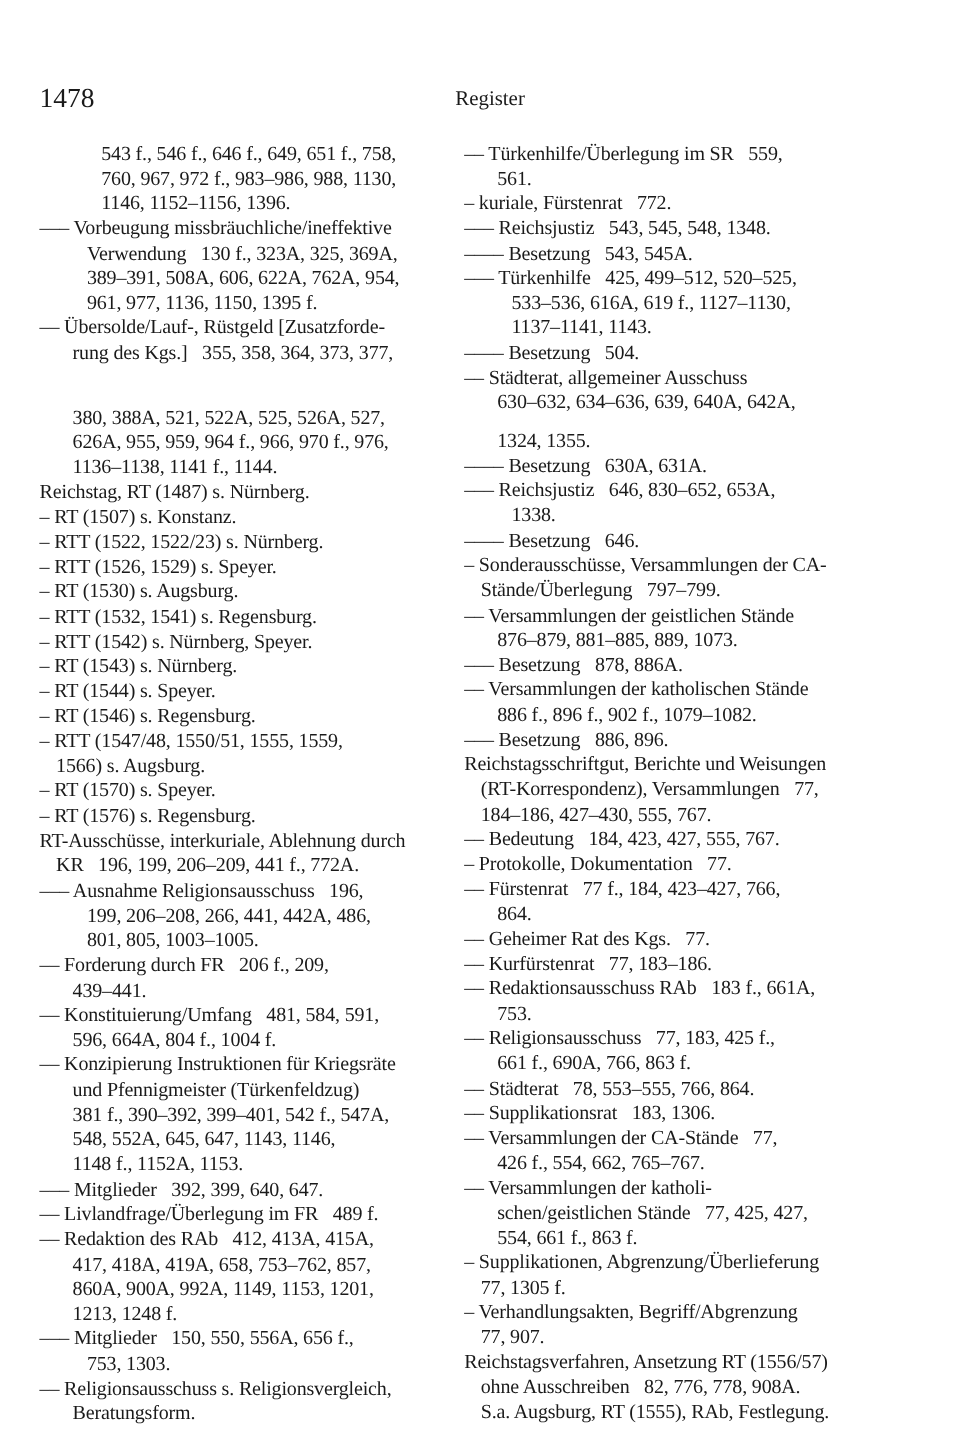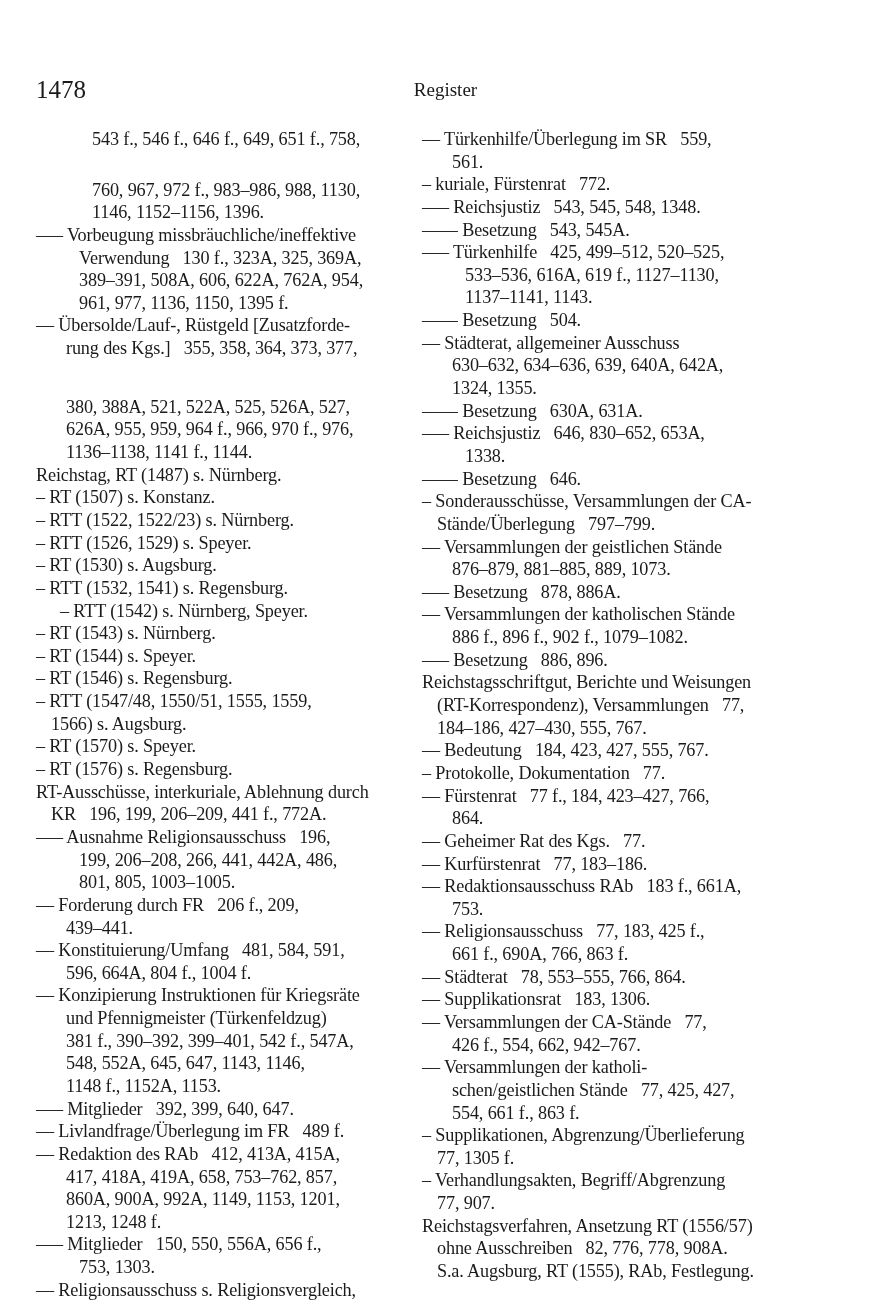--- a/index.html
+++ b/index.html
@@ -13,38 +13,38 @@
   .ln { position:relative; height:22.65px; line-height:22.65px; font-size:18.2px; white-space:pre; letter-spacing:-0.15px; }
 </style>
 </head>
 <body>
 
 <div class="page-number">1478</div>
 <div class="running-head">Register</div>
 
 <div class="col left" id="colL">
     <div class="ln" style="padding-left: 56px;">543 f., 546 f., 646 f., 649, 651 f., 758,</div>
-    <div class="ln" style="padding-left: 56px; margin-top: 28px;">760, 967, 972 f., 983–986, 988, 1130,</div>
+    <div class="ln" style="padding-left: 56px;">760, 967, 972 f., 983–986, 988, 1130,</div>
     <div class="ln" style="padding-left: 56px;">1146, 1152–1156, 1396.</div>
     <div class="ln" style="padding-left: 0px;">––– Vorbeugung missbräuchliche/ineffektive</div>
     <div class="ln" style="padding-left: 43px;">Verwendung   130 f., 323A, 325, 369A,</div>
     <div class="ln" style="padding-left: 43px;">389–391, 508A, 606, 622A, 762A, 954,</div>
     <div class="ln" style="padding-left: 43px;">961, 977, 1136, 1150, 1395 f.</div>
     <div class="ln" style="padding-left: 0px;">–– Übersolde/Lauf-, Rüstgeld [Zusatzforde-</div>
     <div class="ln" style="padding-left: 30px;">rung des Kgs.]   355, 358, 364, 373, 377,</div>
     <div class="ln" style="padding-left: 30px; margin-top: 36px;">380, 388A, 521, 522A, 525, 526A, 527,</div>
     <div class="ln" style="padding-left: 30px;">626A, 955, 959, 964 f., 966, 970 f., 976,</div>
     <div class="ln" style="padding-left: 30px;">1136–1138, 1141 f., 1144.</div>
     <div class="ln" style="padding-left: 0px;">Reichstag, RT (1487) s. Nürnberg.</div>
     <div class="ln" style="padding-left: 0px;">– RT (1507) s. Konstanz.</div>
     <div class="ln" style="padding-left: 0px;">– RTT (1522, 1522/23) s. Nürnberg.</div>
     <div class="ln" style="padding-left: 0px;">– RTT (1526, 1529) s. Speyer.</div>
     <div class="ln" style="padding-left: 0px;">– RT (1530) s. Augsburg.</div>
     <div class="ln" style="padding-left: 0px;">– RTT (1532, 1541) s. Regensburg.</div>
-    <div class="ln" style="padding-left: 0px; margin-left: 24px;">– RTT (1542) s. Nürnberg, Speyer.</div>
+    <div class="ln" style="padding-left: 0px;">– RTT (1542) s. Nürnberg, Speyer.</div>
     <div class="ln" style="padding-left: 0px;">– RT (1543) s. Nürnberg.</div>
     <div class="ln" style="padding-left: 0px;">– RT (1544) s. Speyer.</div>
     <div class="ln" style="padding-left: 0px;">– RT (1546) s. Regensburg.</div>
     <div class="ln" style="padding-left: 0px;">– RTT (1547/48, 1550/51, 1555, 1559,</div>
     <div class="ln" style="padding-left: 15px;">1566) s. Augsburg.</div>
     <div class="ln" style="padding-left: 0px;">– RT (1570) s. Speyer.</div>
     <div class="ln" style="padding-left: 0px;">– RT (1576) s. Regensburg.</div>
     <div class="ln" style="padding-left: 0px;">RT-Ausschüsse, interkuriale, Ablehnung durch</div>
     <div class="ln" style="padding-left: 15px;">KR   196, 199, 206–209, 441 f., 772A.</div>
     <div class="ln" style="padding-left: 0px;">––– Ausnahme Religionsausschuss   196,</div>
@@ -76,21 +76,21 @@
     <div class="ln" style="padding-left: 30px;">561.</div>
     <div class="ln" style="padding-left: 0px;">– kuriale, Fürstenrat   772.</div>
     <div class="ln" style="padding-left: 0px;">––– Reichsjustiz   543, 545, 548, 1348.</div>
     <div class="ln" style="padding-left: 0px;">–––– Besetzung   543, 545A.</div>
     <div class="ln" style="padding-left: 0px;">––– Türkenhilfe   425, 499–512, 520–525,</div>
     <div class="ln" style="padding-left: 43px;">533–536, 616A, 619 f., 1127–1130,</div>
     <div class="ln" style="padding-left: 43px;">1137–1141, 1143.</div>
     <div class="ln" style="padding-left: 0px;">–––– Besetzung   504.</div>
     <div class="ln" style="padding-left: 0px;">–– Städterat, allgemeiner Ausschuss</div>
     <div class="ln" style="padding-left: 30px;">630–632, 634–636, 639, 640A, 642A,</div>
-    <div class="ln" style="padding-left: 30px;">1324, 1355.</div>
+    <div class="ln" style="padding-left: 30px; margin-top: 12px;">1324, 1355.</div>
     <div class="ln" style="padding-left: 0px;">–––– Besetzung   630A, 631A.</div>
     <div class="ln" style="padding-left: 0px;">––– Reichsjustiz   646, 830–652, 653A,</div>
     <div class="ln" style="padding-left: 43px;">1338.</div>
     <div class="ln" style="padding-left: 0px;">–––– Besetzung   646.</div>
     <div class="ln" style="padding-left: 0px;">– Sonderausschüsse, Versammlungen der CA-</div>
     <div class="ln" style="padding-left: 15px;">Stände/Überlegung   797–799.</div>
     <div class="ln" style="padding-left: 0px;">–– Versammlungen der geistlichen Stände</div>
     <div class="ln" style="padding-left: 30px;">876–879, 881–885, 889, 1073.</div>
     <div class="ln" style="padding-left: 0px;">––– Besetzung   878, 886A.</div>
     <div class="ln" style="padding-left: 0px;">–– Versammlungen der katholischen Stände</div>
@@ -105,21 +105,21 @@
     <div class="ln" style="padding-left: 30px;">864.</div>
     <div class="ln" style="padding-left: 0px;">–– Geheimer Rat des Kgs.   77.</div>
     <div class="ln" style="padding-left: 0px;">–– Kurfürstenrat   77, 183–186.</div>
     <div class="ln" style="padding-left: 0px;">–– Redaktionsausschuss RAb   183 f., 661A,</div>
     <div class="ln" style="padding-left: 30px;">753.</div>
     <div class="ln" style="padding-left: 0px;">–– Religionsausschuss   77, 183, 425 f.,</div>
     <div class="ln" style="padding-left: 30px;">661 f., 690A, 766, 863 f.</div>
     <div class="ln" style="padding-left: 0px;">–– Städterat   78, 553–555, 766, 864.</div>
     <div class="ln" style="padding-left: 0px;">–– Supplikationsrat   183, 1306.</div>
     <div class="ln" style="padding-left: 0px;">–– Versammlungen der CA-Stände   77,</div>
-    <div class="ln" style="padding-left: 30px;">426 f., 554, 662, 942–767.</div>
+    <div class="ln" style="padding-left: 30px;">426 f., 554, 662, 765–767.</div>
     <div class="ln" style="padding-left: 0px;">–– Versammlungen der katholi-</div>
     <div class="ln" style="padding-left: 30px;">schen/geistlichen Stände   77, 425, 427,</div>
     <div class="ln" style="padding-left: 30px;">554, 661 f., 863 f.</div>
     <div class="ln" style="padding-left: 0px;">– Supplikationen, Abgrenzung/Überlieferung</div>
     <div class="ln" style="padding-left: 15px;">77, 1305 f.</div>
     <div class="ln" style="padding-left: 0px;">– Verhandlungsakten, Begriff/Abgrenzung</div>
     <div class="ln" style="padding-left: 15px;">77, 907.</div>
     <div class="ln" style="padding-left: 0px;">Reichstagsverfahren, Ansetzung RT (1556/57)</div>
     <div class="ln" style="padding-left: 15px;">ohne Ausschreiben   82, 776, 778, 908A.</div>
     <div class="ln" style="padding-left: 15px;">S.a. Augsburg, RT (1555), RAb, Festlegung.</div>

